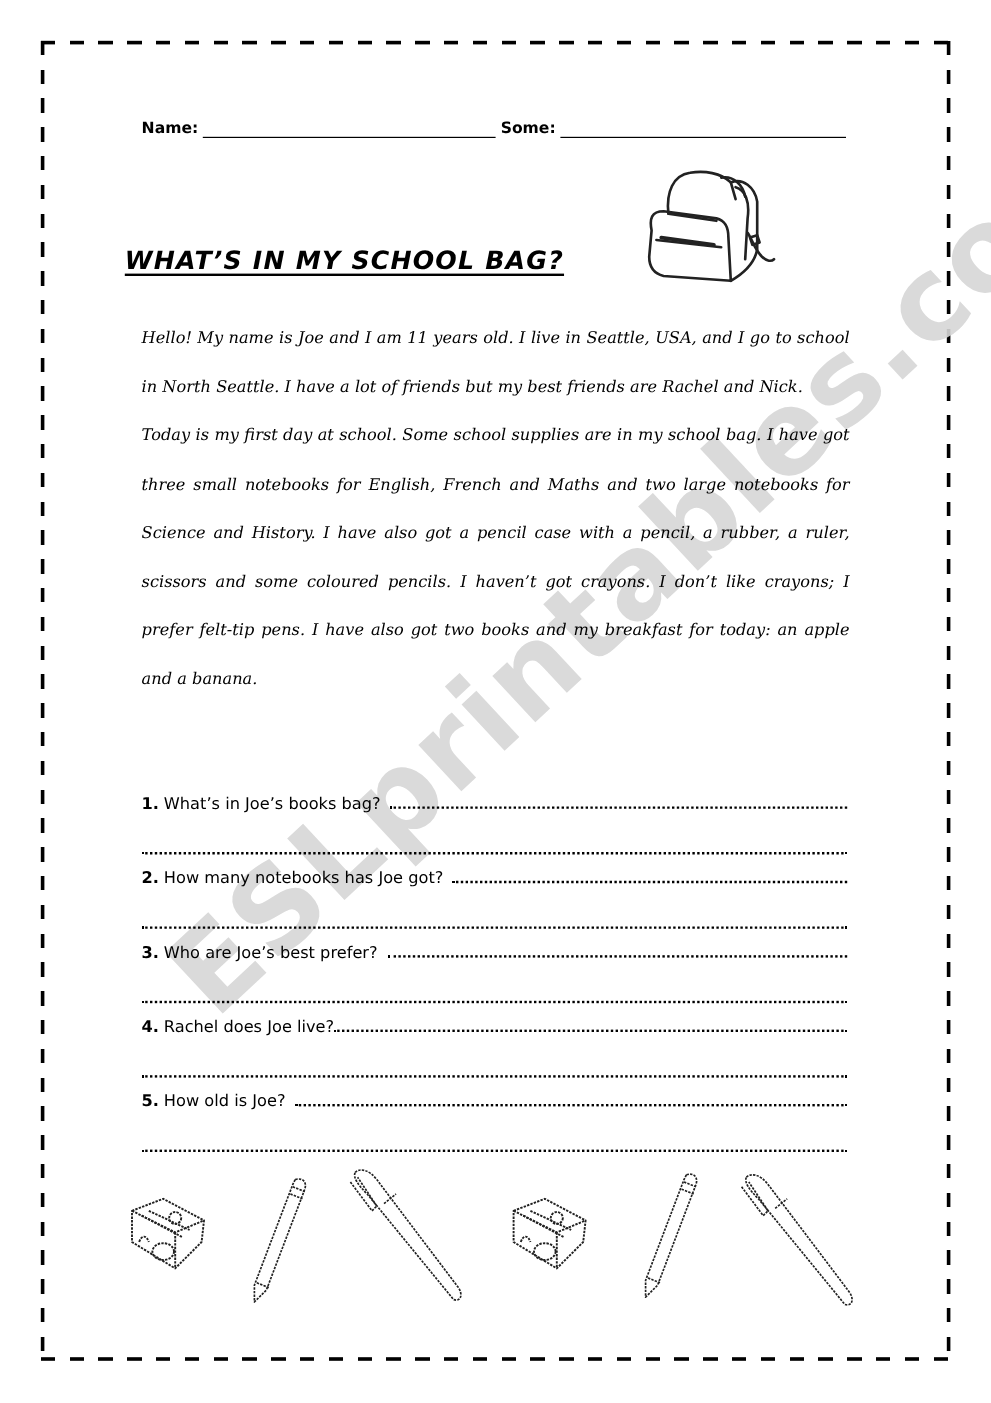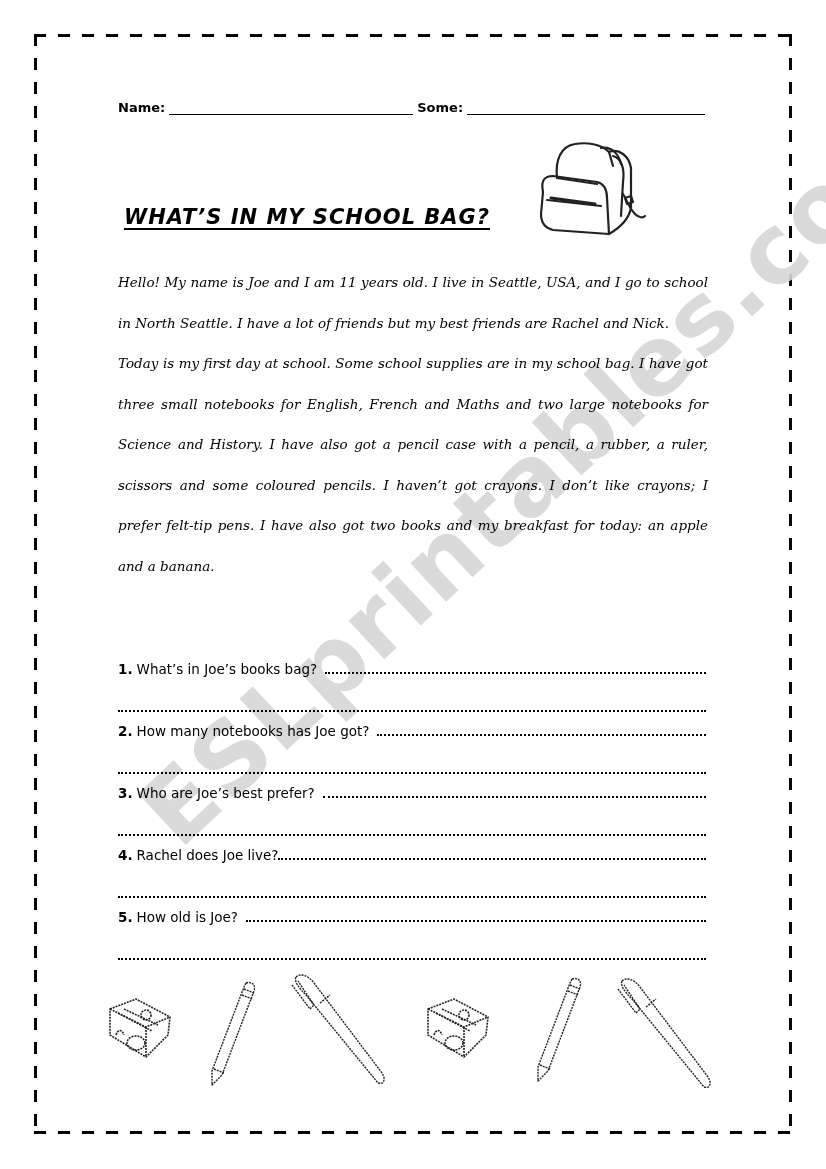--- a/index.html
+++ b/index.html
@@ -20,21 +20,21 @@
       font-family: "DejaVu Sans", sans-serif; font-weight: bold;
       font-size: 96px; color: #d6d6d6; letter-spacing: 2px; white-space: nowrap;
       text-align: center; z-index: 0; pointer-events: none; opacity: 0.9;
     }
     .content { position: absolute; left: 0; top: 0; width: 826px; height: 936px; z-index: 1; }
     .header-row { position: absolute; left: 118px; top: 100px; width: 590px; display: flex; align-items: flex-end;
                   font-family: "DejaVu Sans", sans-serif; font-weight: bold; font-size: 13px; }
     .header-label { margin-right: 4px; }
     .name-line { width: 244px; border-bottom: 1.5px solid #000; height: 14px; margin-right: 4px; }
     .date-line { width: 238px; border-bottom: 1.5px solid #000; height: 14px; }
-    .title { position: absolute; left: 124px; top: 205px;
+    .title { position: absolute; left: 104px; top: 205px;
              font-family: "DejaVu Sans", sans-serif; font-weight: bold; font-style: italic;
              font-size: 21px; letter-spacing: 1px; text-decoration: underline; text-underline-offset: 4px; }
     .backpack { position: absolute; left: 535px; top: 138px; width: 112px; height: 108px; }
     .reading { position: absolute; left: 118px; top: 262px; width: 590px;
                font-family: "DejaVu Serif", serif; font-style: italic; font-size: 13.5px;
                line-height: 40.5px; text-align: justify; }
     .reading p { margin: 0; }
     .questions { position: absolute; left: 118px; top: 660px; width: 588px;
                  font-family: "DejaVu Sans", sans-serif; font-size: 13.5px; }
     .q-row { display: flex; align-items: baseline; height: 31px; }

